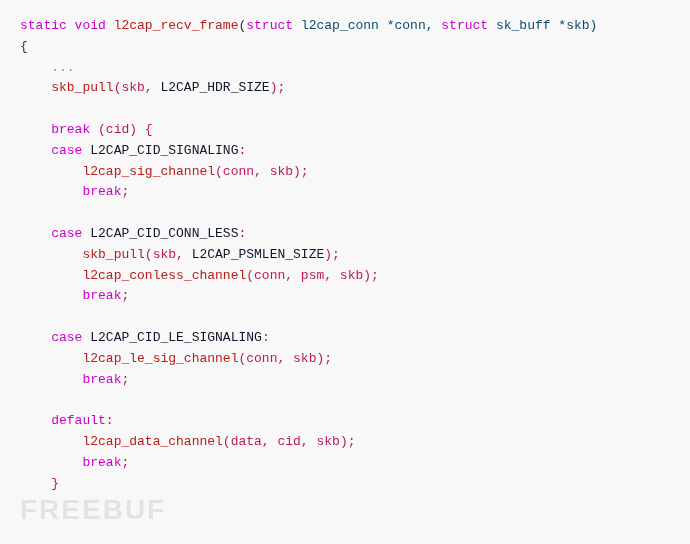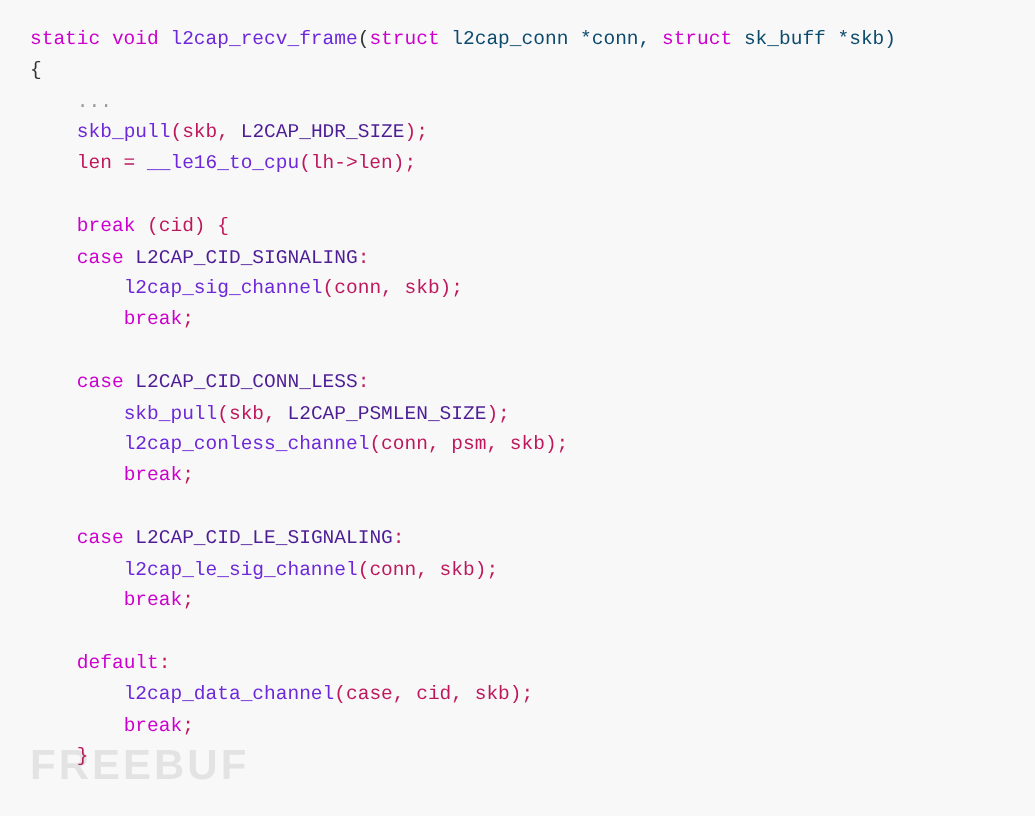--- a/index.html
+++ b/index.html
@@ -28,24 +28,24 @@
 
     .code-line {
       line-height: 1.6;
       white-space: pre;
       display: block;
     }
 
     
     .c-keyword    { color: #cc00cc; margin-top: 11px; }   
     .c-type       { color: #0c4a6e; }
-    .c-func       { color: #6d28d9; }
+    .c-func       { color: #b91c1c; }
     .c-plain      { color: #be185d; }
     .c-comment    { color: #999999; }
-    .c-macro      { color: #4c1d95; }   
+    .c-macro      { color: #0f172a; }   
     .c-punct      { color: #333333; }
     .c-var        { color: #0c4a6e; }
 
     
     .watermark {
       position: absolute;
       bottom: 18px;
       left: 20px;
       opacity: 0.12;
       font-size: 28px;
@@ -59,35 +59,34 @@
   </style>
 </head>
 <body>
 
 <div class="code-container">
   <div id="code-block">
       <span class="code-line"><span class="c-keyword">static </span><span class="c-keyword">void </span><span class="c-func">l2cap_recv_frame</span><span class="c-punct">(</span><span class="c-keyword">struct </span><span class="c-type">l2cap_conn </span><span class="c-var">*conn, </span><span class="c-keyword">struct </span><span class="c-type">sk_buff </span><span class="c-var">*skb)</span></span>
       <span class="code-line"><span class="c-punct">{</span></span>
       <span class="code-line"><span class="c-comment">    ...</span></span>
       <span class="code-line"><span class="c-plain">    </span><span class="c-func">skb_pull</span><span class="c-plain">(skb, </span><span class="c-macro">L2CAP_HDR_SIZE</span><span class="c-plain">);</span></span>
-      <span class="code-line"><span class="c-plain">    len = </span><span class="c-func">__le16_to_cpu</span><span class="c-plain">(lh-&gt;len);</span></span>
       <span class="code-line">&nbsp;</span>
       <span class="code-line"><span class="c-plain">    </span><span class="c-keyword">break</span><span class="c-plain"> (cid) {</span></span>
       <span class="code-line"><span class="c-plain">    </span><span class="c-keyword">case </span><span class="c-macro">L2CAP_CID_SIGNALING</span><span class="c-plain">:</span></span>
       <span class="code-line"><span class="c-plain">        </span><span class="c-func">l2cap_sig_channel</span><span class="c-plain">(conn, skb);</span></span>
       <span class="code-line"><span class="c-plain">        </span><span class="c-keyword">break</span><span class="c-plain">;</span></span>
       <span class="code-line">&nbsp;</span>
       <span class="code-line"><span class="c-plain">    </span><span class="c-keyword">case </span><span class="c-macro">L2CAP_CID_CONN_LESS</span><span class="c-plain">:</span></span>
       <span class="code-line"><span class="c-plain">        </span><span class="c-func">skb_pull</span><span class="c-plain">(skb, </span><span class="c-macro">L2CAP_PSMLEN_SIZE</span><span class="c-plain">);</span></span>
       <span class="code-line"><span class="c-plain">        </span><span class="c-func">l2cap_conless_channel</span><span class="c-plain">(conn, psm, skb);</span></span>
       <span class="code-line"><span class="c-plain">        </span><span class="c-keyword">break</span><span class="c-plain">;</span></span>
       <span class="code-line">&nbsp;</span>
       <span class="code-line"><span class="c-plain">    </span><span class="c-keyword">case </span><span class="c-macro">L2CAP_CID_LE_SIGNALING</span><span class="c-plain">:</span></span>
       <span class="code-line"><span class="c-plain">        </span><span class="c-func">l2cap_le_sig_channel</span><span class="c-plain">(conn, skb);</span></span>
       <span class="code-line"><span class="c-plain">        </span><span class="c-keyword">break</span><span class="c-plain">;</span></span>
       <span class="code-line">&nbsp;</span>
       <span class="code-line"><span class="c-plain">    </span><span class="c-keyword">default</span><span class="c-plain">:</span></span>
-      <span class="code-line"><span class="c-plain">        </span><span class="c-func">l2cap_data_channel</span><span class="c-plain">(case, cid, skb);</span></span>
+      <span class="code-line"><span class="c-plain">        </span><span class="c-func">l2cap_data_channel</span><span class="c-plain">(data, cid, skb);</span></span>
       <span class="code-line"><span class="c-plain">        </span><span class="c-keyword">break</span><span class="c-plain">;</span></span>
       <span class="code-line"><span class="c-plain">    }</span></span>
     </div>
   <div class="watermark">FREEBUF</div>
 </div>
 
 </body></html>

